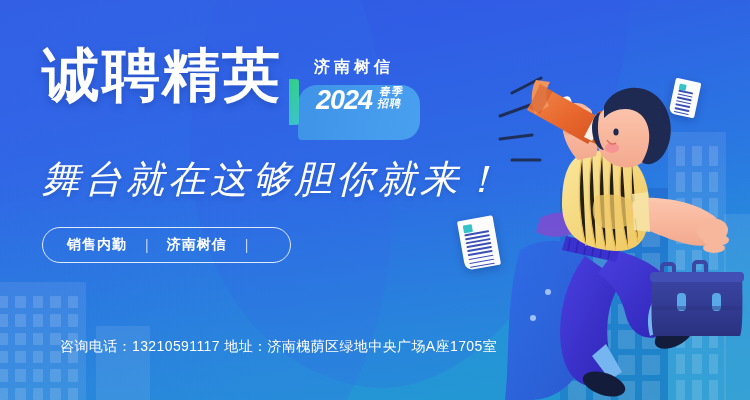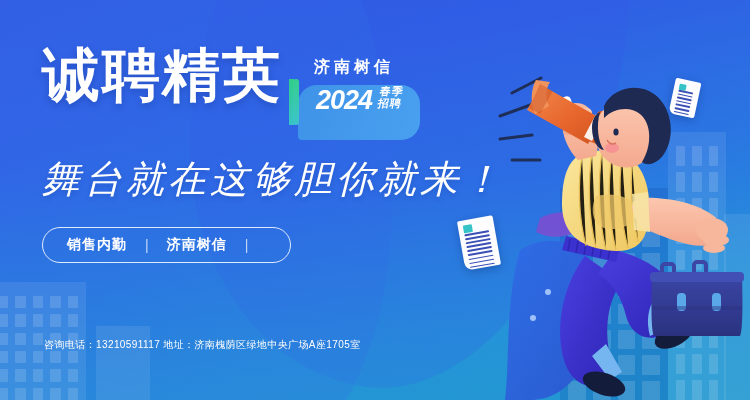--- a/index.html
+++ b/index.html
@@ -182,23 +182,23 @@
     white-space: nowrap;
   }
   .jobs-pill .sep {
     color: rgba(255,255,255,.7);
     font-size: 14px;
     padding: 0 18px;
   }
 
   .contact {
     position: absolute;
-    left: 44px;
+    left: 60px;
     top: 338px;
-    font-size: 10px;
+    font-size: 14px;
     color: #ffffff;
     letter-spacing: .4px;
     white-space: nowrap;
   }
 
   
   .illus { position: absolute; left: 0; top: 0; width: 750px; height: 400px; pointer-events: none; }
 
   
   .doc {

